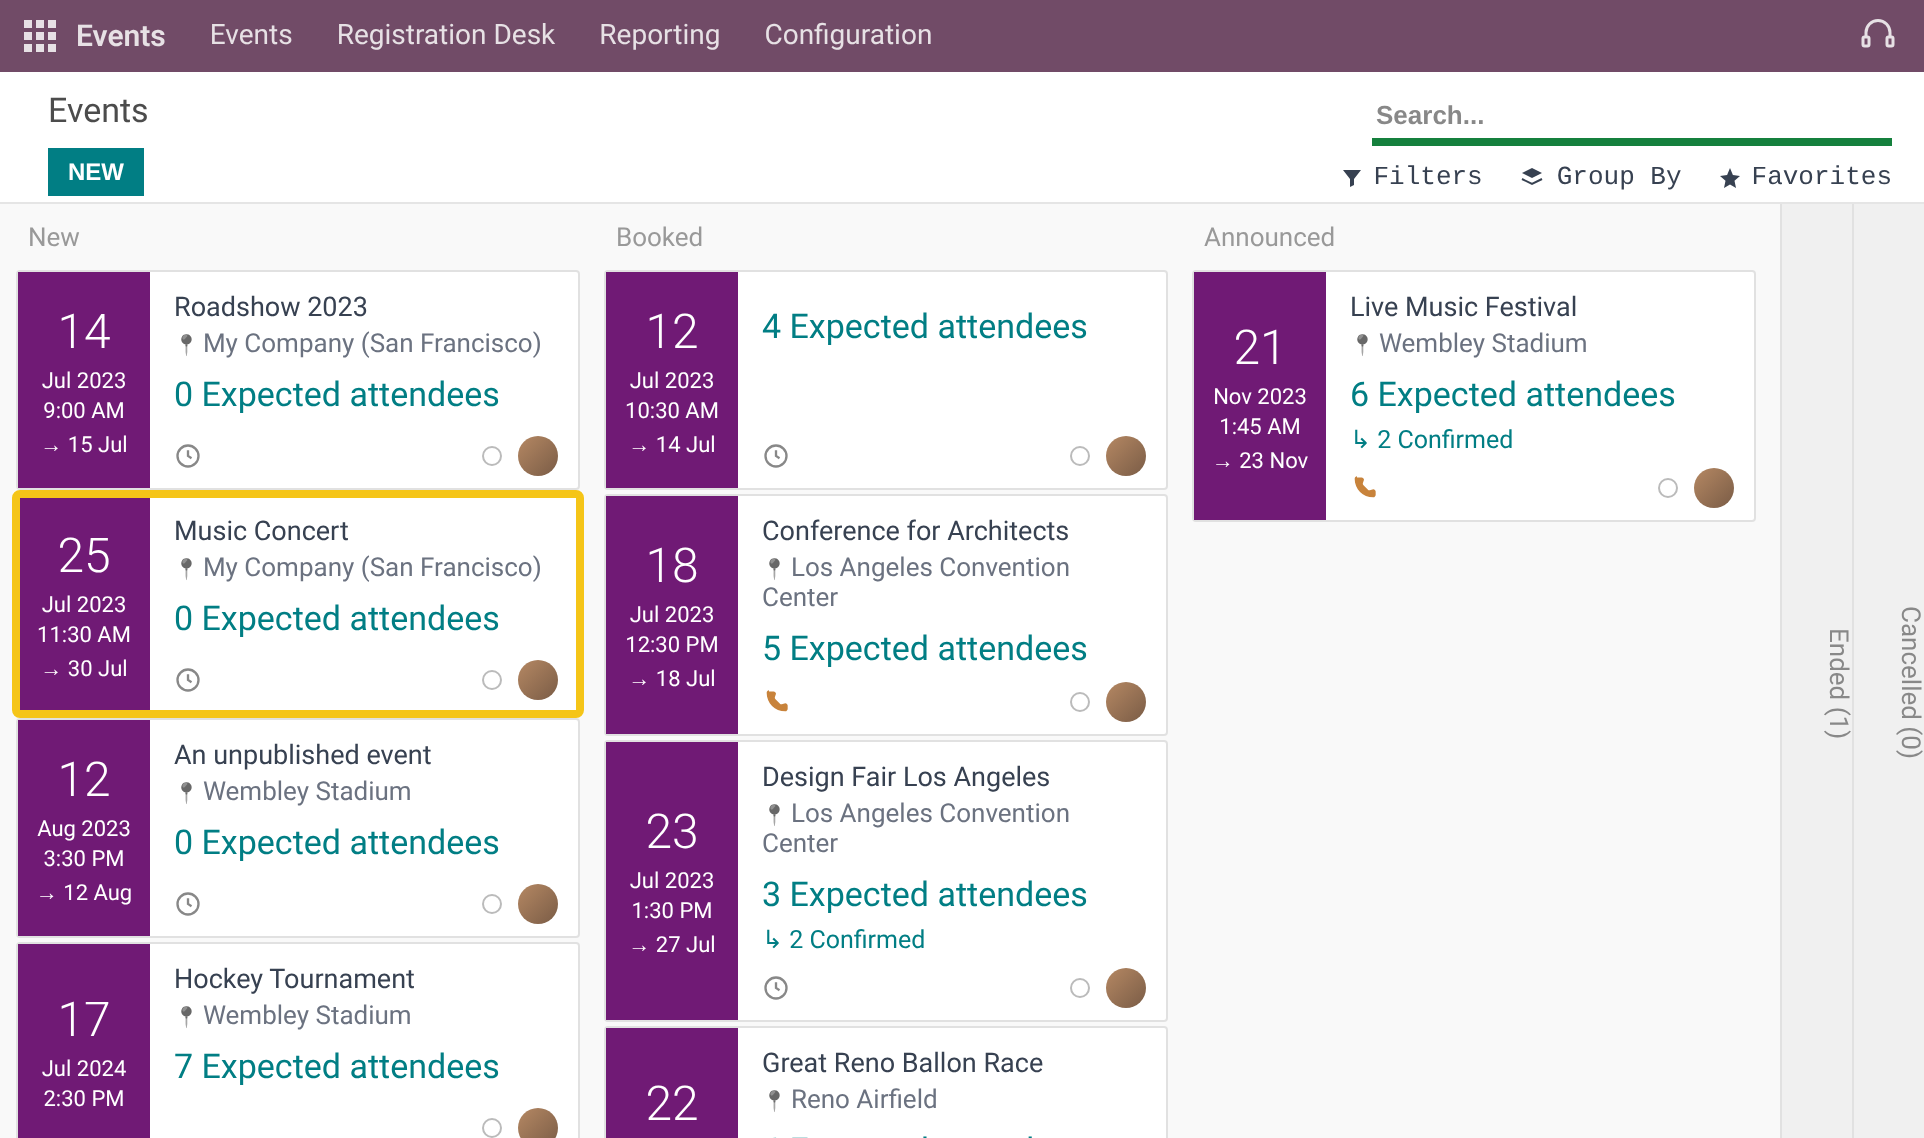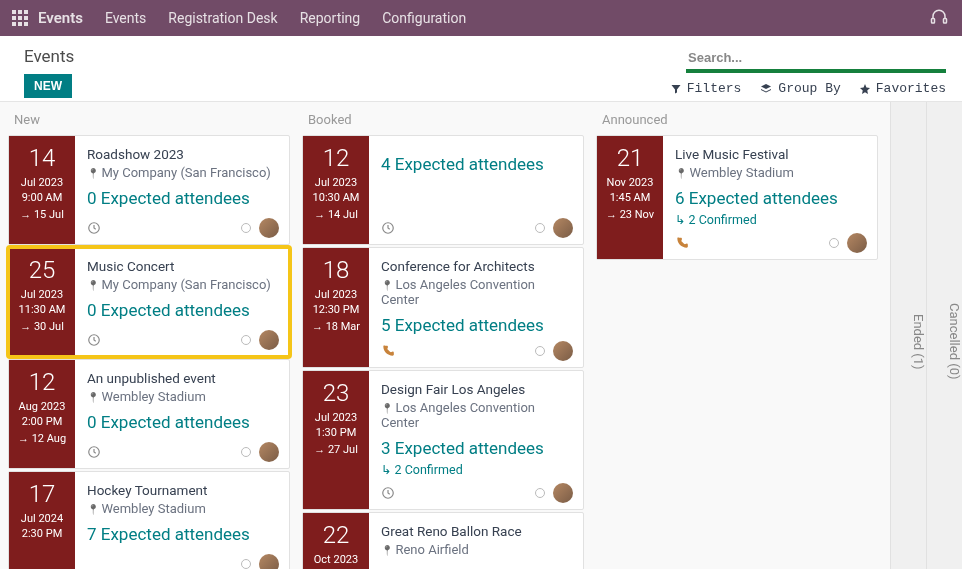--- a/index.html
+++ b/index.html
@@ -24,21 +24,21 @@
   .search::placeholder { color:#888; }
   .toolbtns { display:flex; gap:18px; color:#374151;font-family:Liberation Mono, monospace; }
   .toolbtn { cursor:pointer; font-size:13px; display:flex; align-items:center; gap:5px; }
 
   .board { display:flex; position:relative; height:calc(100% - 102px); }
   .lane { width:290px; margin-left:4px; padding:0 4px; }
   .lane-inner { padding-top:10px; }
   .lane-header { color:#999; font-size:13px; padding:0 6px 8px; }
   .card { display:flex; background:#fff; border:1px solid #e1e1e1; border-radius:2px; margin-bottom:2px; min-height:110px; cursor:pointer; }
   .card.sel { outline:4px solid #f5c518; outline-offset:-2px; }
-  .datecol { background:#7f1d1d; color:#fff; width:66px; display:flex; flex-direction:column; align-items:center; padding:8px 4px; text-align:center; }
+  .datecol { background:#701a75; color:#fff; width:66px; display:flex; flex-direction:column; align-items:center; justify-content:center; padding:8px 4px; text-align:center; }
   .datecol .day { font-size:24px; font-weight:300; }
   .datecol .mon { font-size:11px; margin-top:4px; }
   .datecol .time { font-size:11px; margin-top:2px; }
   .datecol .arrow-end { font-size:11px; margin-top:4px; }
   .body { flex:1; padding:10px 10px 6px 12px; display:flex; flex-direction:column; position:relative; }
   .title { font-size:13.5px; color:#374151; margin-bottom:3px; white-space:nowrap; overflow:hidden; text-overflow:ellipsis; }
   .loc { font-size:13px; color:#6b7280; margin-bottom:8px; }
   .loc-pin::before { content:"📍"; font-size:10px; filter:grayscale(1); margin-right:2px; }
   .attendees { font-size:17px; color:#017e84; cursor:pointer; }
   .confirmed { font-size:12.5px; color:#017e84; margin-top:4px; cursor:pointer; }
@@ -172,21 +172,21 @@
             <span class="dot"></span>
             <span class="avatar"></span>
           </span>
         </div>
       </div>
           </div>
           <div class="card">
       <div class="datecol">
         <div class="day">12</div>
         <div class="mon">Aug 2023</div>
-        <div class="time">2:00 PM</div>
+        <div class="time">3:30 PM</div>
         <div class="arrow-end">→ <span>12 Aug</span></div>
       </div>
       <div class="body">
         <div class="title">An unpublished event</div>
         <div class="loc loc-pin">Wembley Stadium</div>
         <div class="attendees">0 Expected attendees</div>
 
         <div class="foot">
           <span class="foot-left">
                   <svg width="14" height="14" viewBox="0 0 24 24" fill="none" stroke="#888" stroke-width="2">
@@ -250,21 +250,21 @@
             <span class="avatar"></span>
           </span>
         </div>
       </div>
           </div>
           <div class="card">
       <div class="datecol">
         <div class="day">18</div>
         <div class="mon">Jul 2023</div>
         <div class="time">12:30 PM</div>
-        <div class="arrow-end">→ <span>18 Mar</span></div>
+        <div class="arrow-end">→ <span>18 Jul</span></div>
       </div>
       <div class="body">
         <div class="title">Conference for Architects</div>
         <div class="loc loc-pin">Los Angeles Convention Center</div>
         <div class="attendees">5 Expected attendees</div>
 
         <div class="foot">
           <span class="foot-left">
                   <svg width="14" height="14" viewBox="0 0 24 24" fill="#c8833b">
                     <path d="M6 2c-1 0-2 1-2 2 0 9 7 16 16 16 1 0 2-1 2-2v-3c0-1-1-2-2-2l-3 1c-1 0-1 0-2-1l-3-3c-1-1-1-1-1-2l1-3c0-1-1-2-2-2H6z"></path>

